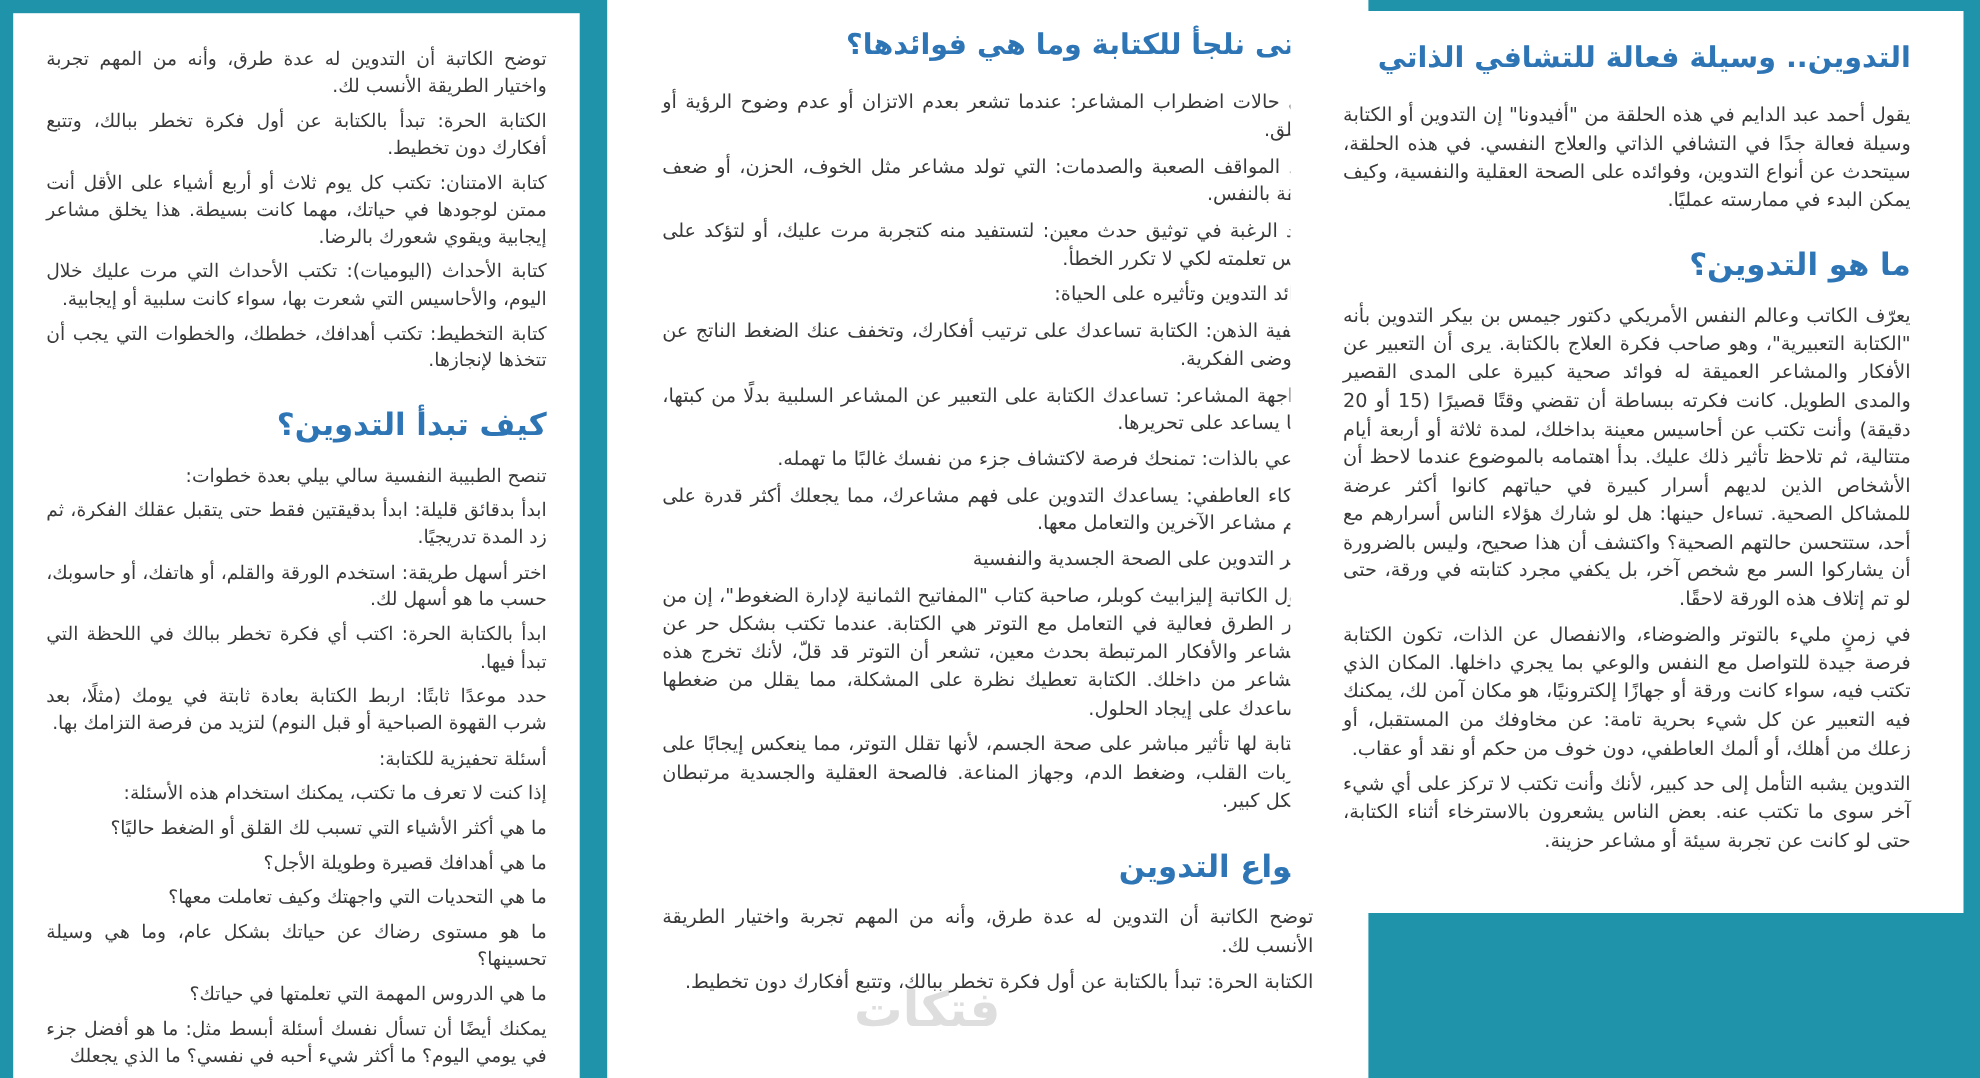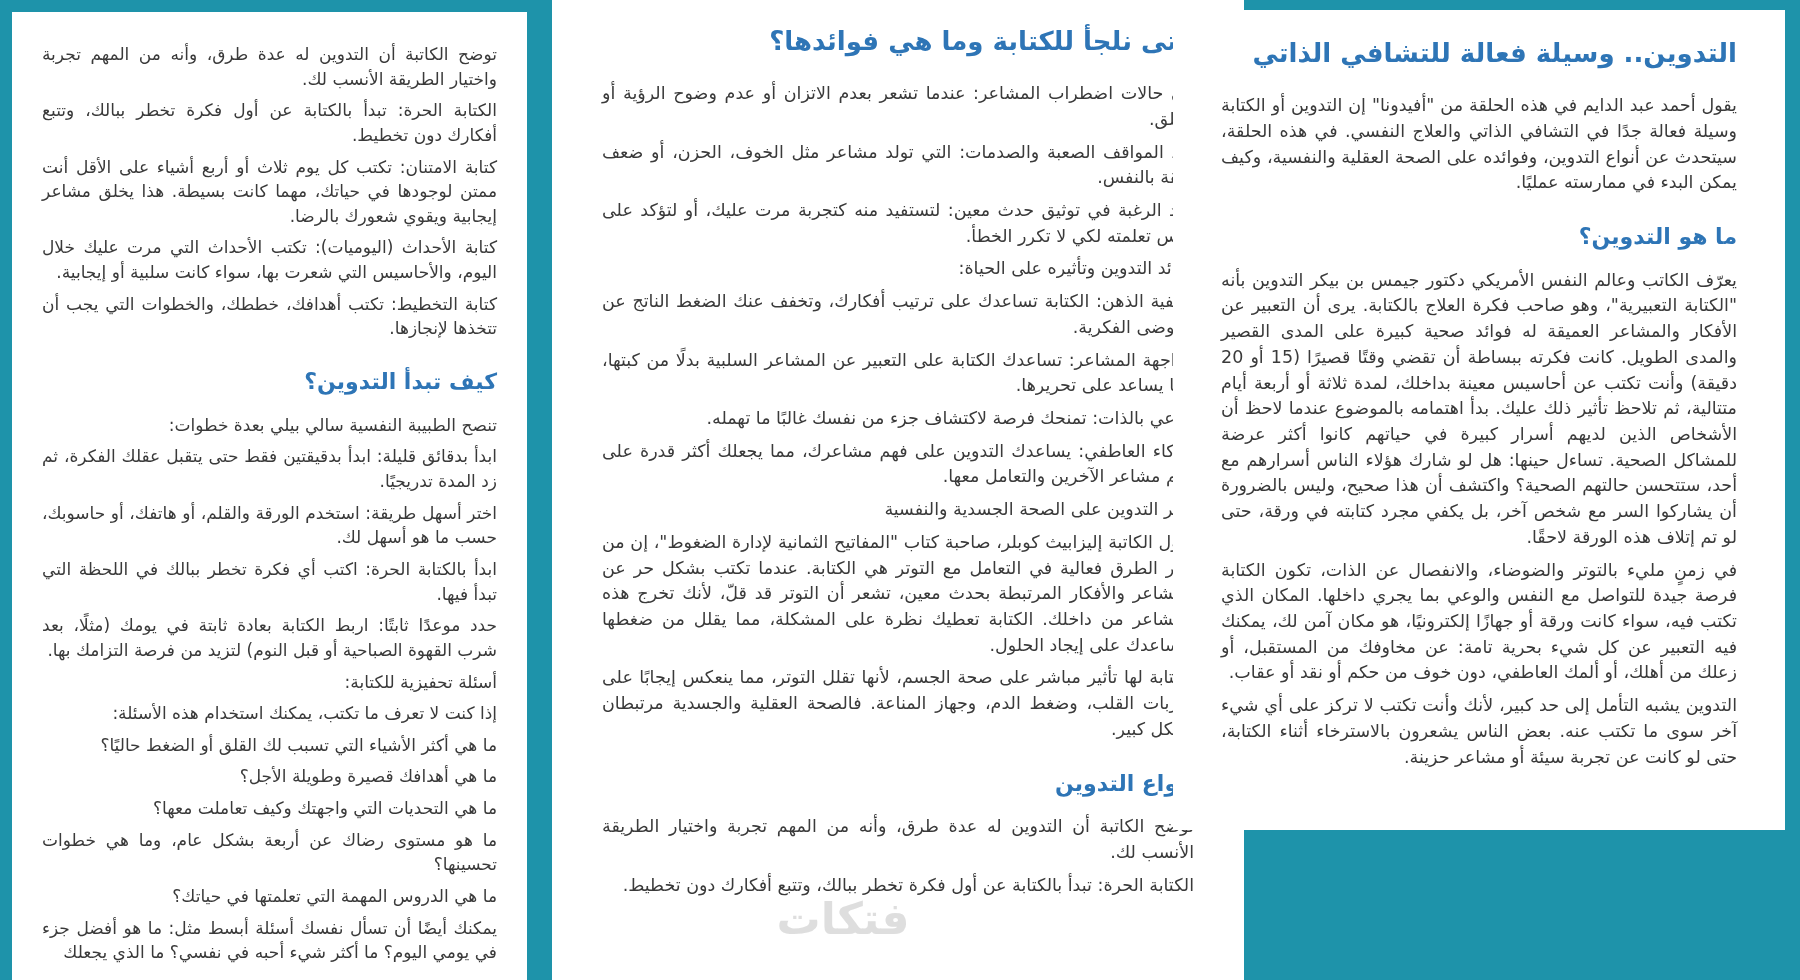--- a/index.html
+++ b/index.html
@@ -42,21 +42,21 @@
   .page-title{
     color:var(--heading);
     font-size:26px;
     font-weight:bold;
     margin:0 0 22px 0;
     text-align:right;
     line-height:1.35;
   }
   .sec-heading{
     color:var(--heading);
-    font-size:22px;
+    font-size:28px;
     font-weight:bold;
     margin:26px 0 16px 0;
     text-align:right;
     line-height:1.35;
   }
   .para{
     margin:0 0 7px 0;
     text-align:justify;
   }
   .watermark{
@@ -87,21 +87,21 @@
         <p class="para">تنصح الطبيبة النفسية سالي بيلي بعدة خطوات:</p>
         <p class="para">ابدأ بدقائق قليلة: ابدأ بدقيقتين فقط حتى يتقبل عقلك الفكرة، ثم زد المدة تدريجيًا.</p>
         <p class="para">اختر أسهل طريقة: استخدم الورقة والقلم، أو هاتفك، أو حاسوبك، حسب ما هو أسهل لك.</p>
         <p class="para">ابدأ بالكتابة الحرة: اكتب أي فكرة تخطر ببالك في اللحظة التي تبدأ فيها.</p>
         <p class="para">حدد موعدًا ثابتًا: اربط الكتابة بعادة ثابتة في يومك (مثلًا، بعد شرب القهوة الصباحية أو قبل النوم) لتزيد من فرصة التزامك بها.</p>
         <p class="para">أسئلة تحفيزية للكتابة:</p>
         <p class="para">إذا كنت لا تعرف ما تكتب، يمكنك استخدام هذه الأسئلة:</p>
         <p class="para">ما هي أكثر الأشياء التي تسبب لك القلق أو الضغط حاليًا؟</p>
         <p class="para">ما هي أهدافك قصيرة وطويلة الأجل؟</p>
         <p class="para">ما هي التحديات التي واجهتك وكيف تعاملت معها؟</p>
-        <p class="para">ما هو مستوى رضاك عن أربعة بشكل عام، وما هي خطوات تحسينها؟</p>
+        <p class="para">ما هو مستوى رضاك عن حياتك بشكل عام، وما هي وسيلة تحسينها؟</p>
         <p class="para">ما هي الدروس المهمة التي تعلمتها في حياتك؟</p>
         <p class="para">يمكنك أيضًا أن تسأل نفسك أسئلة أبسط مثل: ما هو أفضل جزء في يومي اليوم؟ ما أكثر شيء أحبه في نفسي؟ ما الذي يجعلك</p>
       </div>
   </div>
 
   <div class="page page-middle">
     <h1 class="page-title">متى نلجأ للكتابة وما هي فوائدها؟</h1>
     <div class="page-body">
         <p class="para">في حالات اضطراب المشاعر: عندما تشعر بعدم الاتزان أو عدم وضوح الرؤية أو القلق.</p>
         <p class="para">بعد المواقف الصعبة والصدمات: التي تولد مشاعر مثل الخوف، الحزن، أو ضعف الثقة بالنفس.</p>

